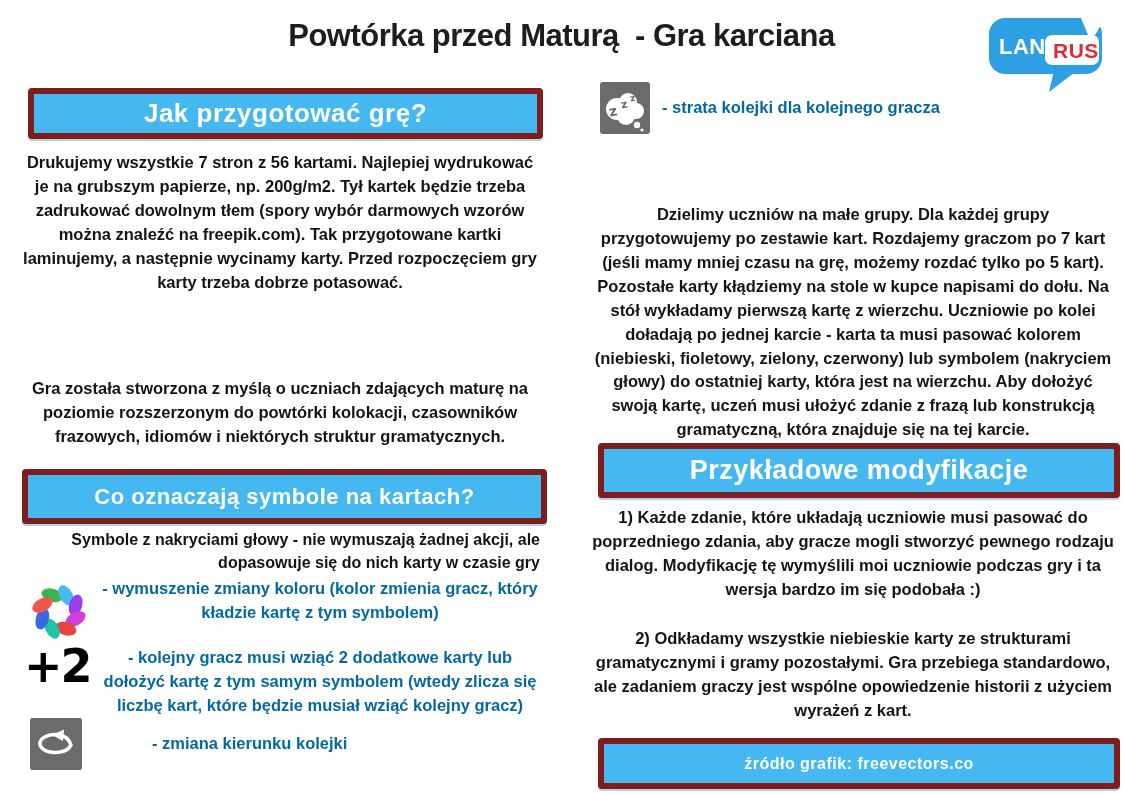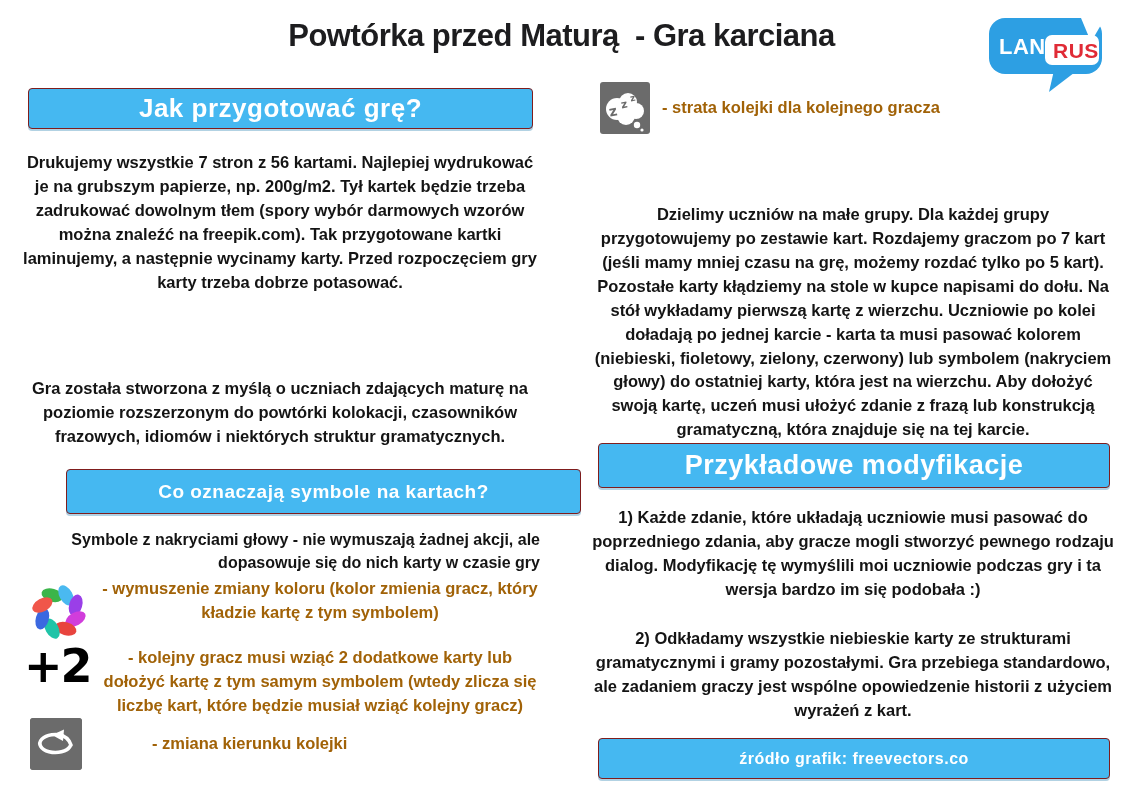--- a/index.html
+++ b/index.html
@@ -9,38 +9,38 @@
   }
   .page-title{
     position:absolute;top:18px;left:0;width:100%;text-align:center;
     font-size:31px;font-weight:bold;letter-spacing:-0.5px;color:#1d1d1f;
     white-space:pre-wrap;
   }
   
   .logo{position:absolute;top:8px;left:983px;width:135px;height:86px;}
   
   .bar{
-    position:absolute;background:#45b8f1;border:1px solid #7f1d1d;border-radius:4px;
+    position:absolute;background:#45b8f1;border:6px solid #7f1d1d;border-radius:4px;
     box-shadow:0 2px 0 rgba(33,125,175,0.35);
     color:#fff;font-weight:bold;text-align:center;
     display:flex;align-items:center;justify-content:center;
     letter-spacing:0.5px;
   }
   .bar-h{font-size:26px;}
   .bar-footer{font-size:16px;}
   
   .para{
     position:absolute;text-align:center;font-size:16.5px;font-weight:bold;
     line-height:1.45;color:#141414;
   }
   
   .symrow{position:absolute;display:flex;align-items:flex-start;}
   .symrow .icon-cell{flex:0 0 78px;display:flex;justify-content:flex-start;}
   .symrow .sym-text{
-    flex:1;text-align:center;font-size:16.5px;font-weight:bold;line-height:1.45;color:#a16207;
+    flex:1;text-align:center;font-size:16.5px;font-weight:bold;line-height:1.45;color:#0369a1;
   }
   .sym-text.left{text-align:left;}
   .plus2{
     font-size:46px;font-weight:bold;color:#000;line-height:0.9;letter-spacing:-2px;
     font-family:"DejaVu Sans",sans-serif;
   }
   .gray-tile{width:52px;height:52px;background:#6b6b6b;border-radius:3px;}
 </style>
 </head>
 <body>
@@ -62,21 +62,21 @@
 
   <div class="bar bar-h" style="left:28px;top:88px;width:503px;height:39px;">
     <span>Jak przygotować grę?</span>
   </div>
 
   <div class="para" style="left:22px;top:151px;width:516px;">Drukujemy wszystkie 7 stron z 56 kartami. Najlepiej wydrukować je na grubszym papierze, np. 200g/m2. Tył kartek będzie trzeba zadrukować dowolnym tłem (spory wybór darmowych wzorów można znaleźć na freepik.com). Tak przygotowane kartki laminujemy, a następnie wycinamy karty. Przed rozpoczęciem gry karty trzeba dobrze potasować.</div>
 
 
   <div class="para" style="left:22px;top:377px;width:516px;">Gra została stworzona z myślą o uczniach zdających maturę na poziomie rozszerzonym do powtórki kolokacji, czasowników frazowych, idiomów i niektórych struktur gramatycznych.</div>
 
-  <div class="bar bar-h" style="left:22px;top:469px;width:513px;height:43px;font-size:19px;margin-left:44px;">
+  <div class="bar bar-h" style="left:22px;top:469px;width:513px;height:43px;font-size:22px;">
     <span>Co oznaczają symbole na kartach?</span>
   </div>
 
   <div class="para" style="left:18px;top:528px;width:522px;font-size:16px;text-align:right;">Symbole z nakryciami głowy - nie wymuszają żadnej akcji, ale dopasowuje się do nich karty w czasie gry</div>
 
   <div class="symrow" style="left:24px;top:577px;width:514px;">
     <div class="icon-cell">
       <svg width="70" height="70" viewBox="0 0 70 70">
         <g transform="rotate(-22 35 35)">
           <g transform="rotate(0 35 35)">

